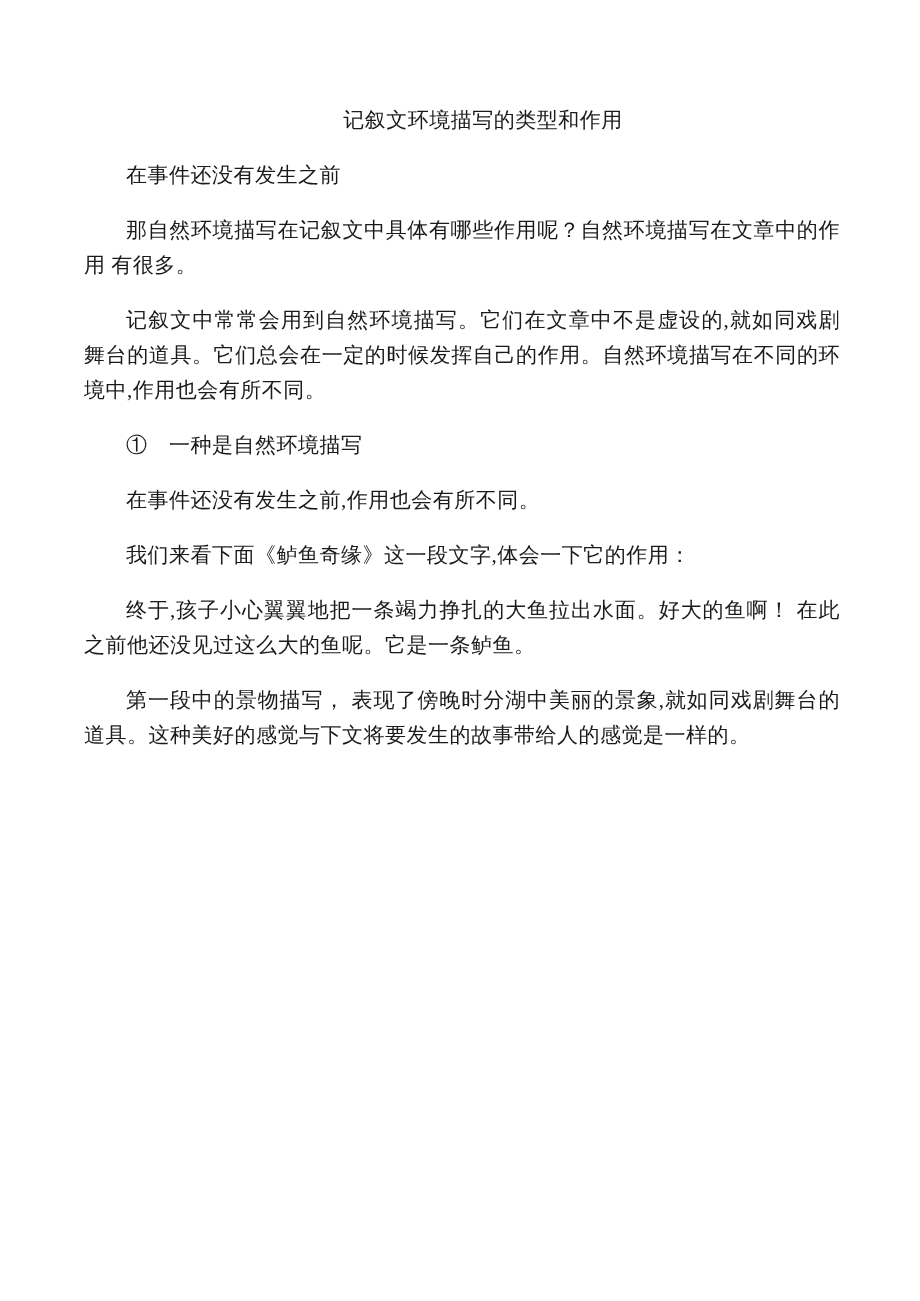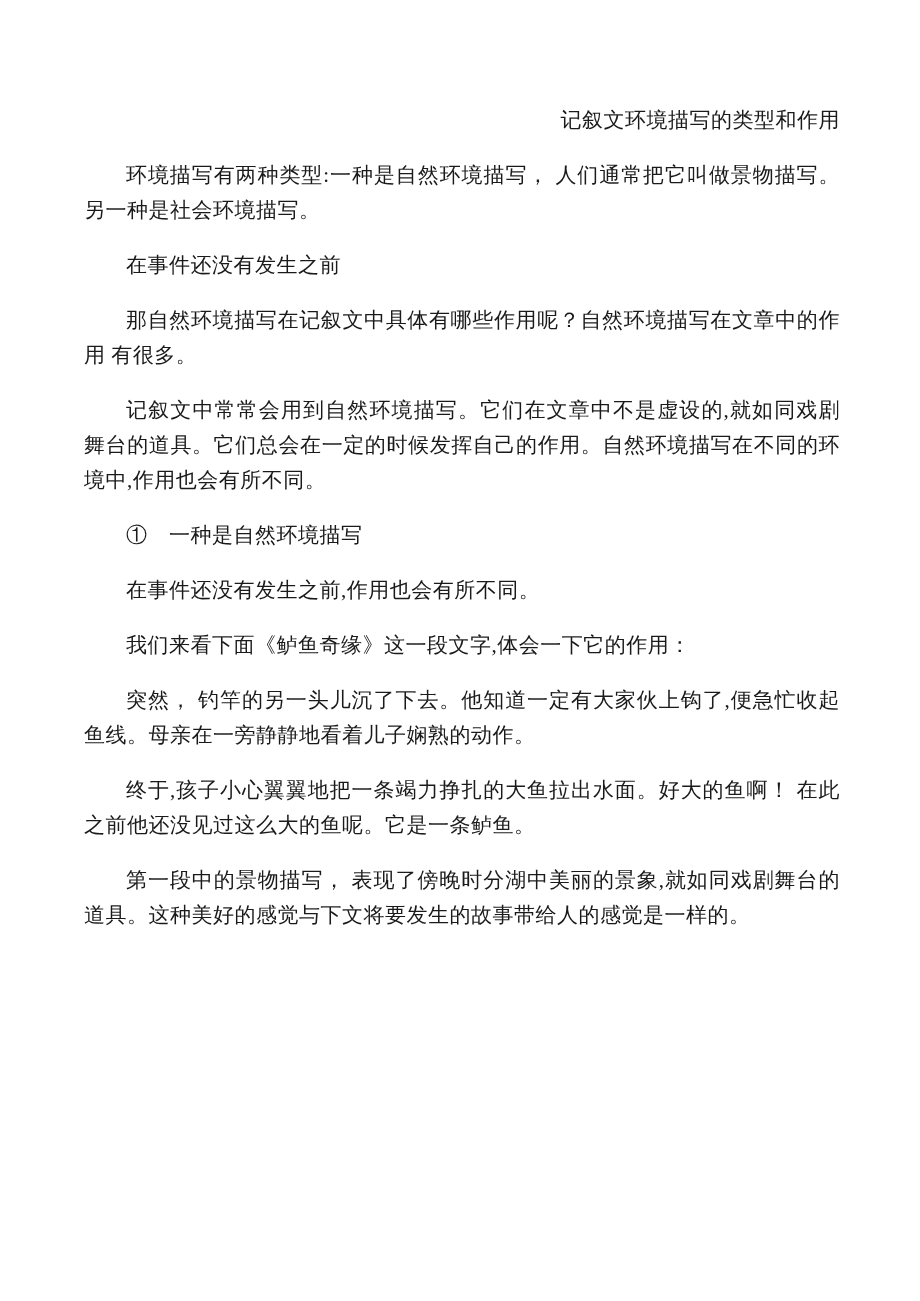--- a/index.html
+++ b/index.html
@@ -26,33 +26,31 @@
     margin: 0 0 20px 0;
     font-size: 21px;
     line-height: 35px;
     text-indent: 42px;
     text-align: justify;
     letter-spacing: 0.5px;
     word-break: break-all;
     color: #1a1a1a;
   }
   .para.title {
-    text-align: right;
+    text-align: center;
   }
 </style>
 </head>
 <body>
 
 <div class="page">
   <div class="content">
     <p class="para title">记叙文环境描写的类型和作用</p>
-    <p class="para">环境描写有两种类型:一种是自然环境描写， 人们通常把它叫做景物描写。另一种是社会环境描写。</p>
     <p class="para">在事件还没有发生之前</p>
     <p class="para">那自然环境描写在记叙文中具体有哪些作用呢？自然环境描写在文章中的作用 有很多。</p>
     <p class="para">记叙文中常常会用到自然环境描写。它们在文章中不是虚设的,就如同戏剧舞台的道具。它们总会在一定的时候发挥自己的作用。自然环境描写在不同的环境中,作用也会有所不同。</p>
     <p class="para">①　一种是自然环境描写</p>
     <p class="para">在事件还没有发生之前,作用也会有所不同。</p>
     <p class="para">我们来看下面《鲈鱼奇缘》这一段文字,体会一下它的作用：</p>
-    <p class="para">突然， 钓竿的另一头儿沉了下去。他知道一定有大家伙上钩了,便急忙收起鱼线。母亲在一旁静静地看着儿子娴熟的动作。</p>
     <p class="para">终于,孩子小心翼翼地把一条竭力挣扎的大鱼拉出水面。好大的鱼啊！ 在此之前他还没见过这么大的鱼呢。它是一条鲈鱼。</p>
     <p class="para">第一段中的景物描写， 表现了傍晚时分湖中美丽的景象,就如同戏剧舞台的道具。这种美好的感觉与下文将要发生的故事带给人的感觉是一样的。</p>
   </div>
 </div>
 
 </body></html>

